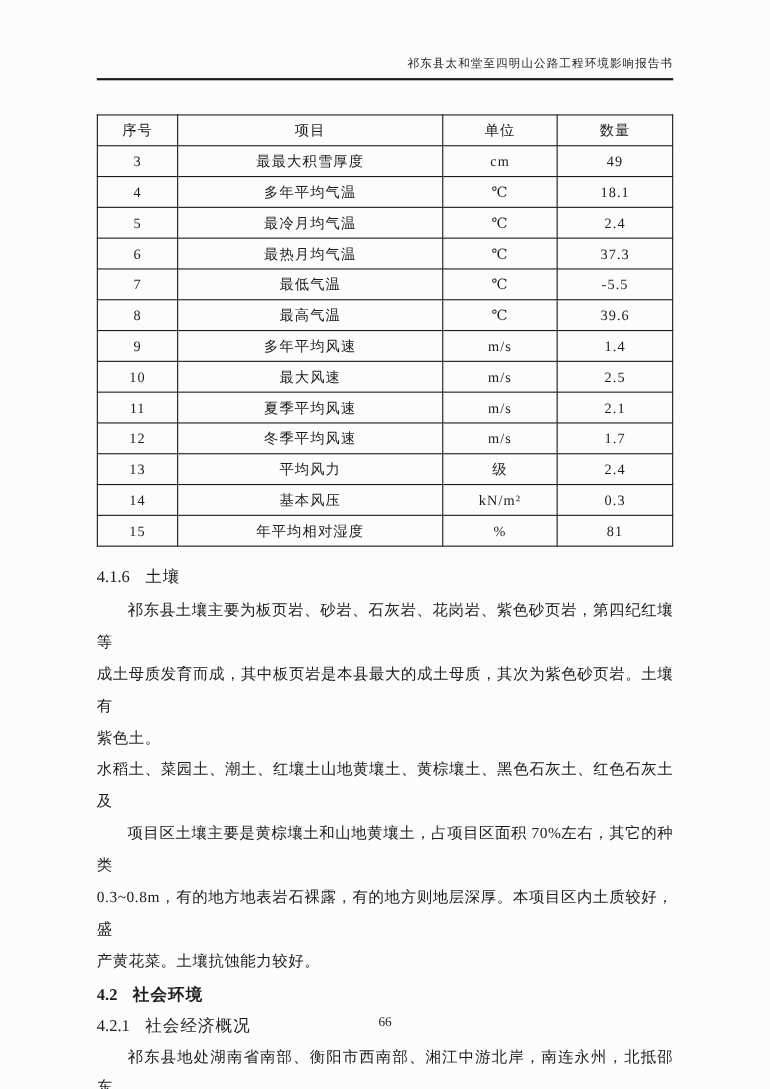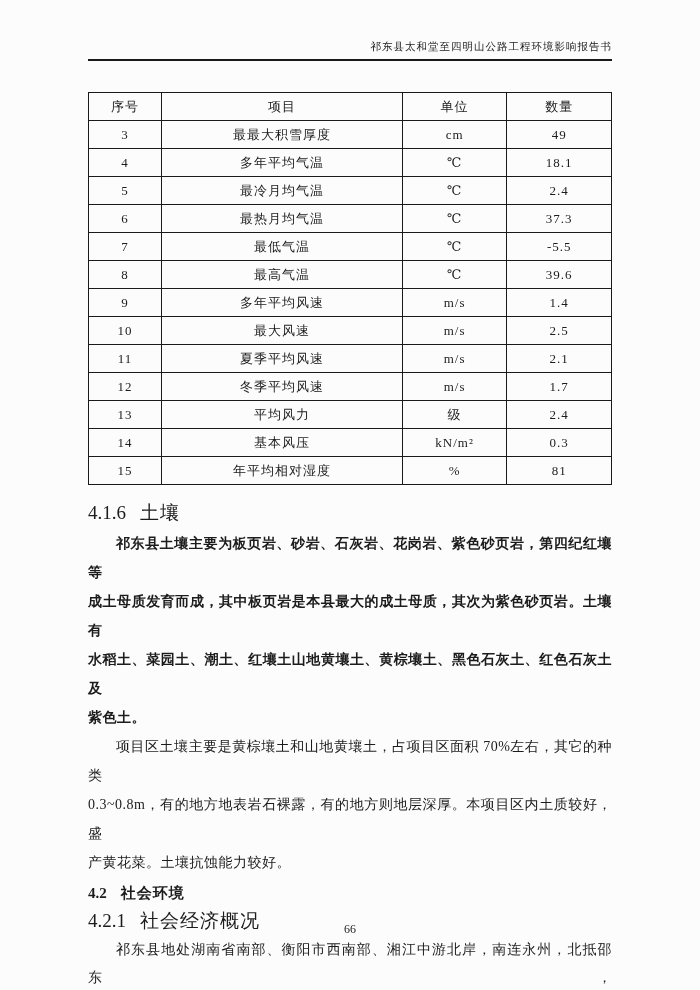--- a/index.html
+++ b/index.html
@@ -10,21 +10,21 @@
     font-family:"Liberation Serif","DejaVu Serif",serif;
     position:relative;
     overflow:hidden;
   }
   .content{
     width:524px;
     margin-left:88px;
   }
   
   .page-header{
-    margin-top:40px;
+    margin-top:52px;
     text-align:right;
     font-size:10.5px;
     letter-spacing:1px;
     line-height:14px;
     padding-bottom:5px;
     border-bottom:2px solid #1a1a1a;
   }
   
   table.climate{
     margin-top:31px;
@@ -38,38 +38,38 @@
     height:23px;
     text-align:center;
     vertical-align:middle;
     font-weight:normal;
     padding:2px 2px;
     letter-spacing:1px;
   }
   
   .h-num{display:inline-block;margin-right:14px;letter-spacing:0;}
   .heading{
-    font-size:19px;
+    font-size:15px;
     line-height:20px;
     margin:18px 0 0 0;
     letter-spacing:1px;
   }
   .heading.bold{font-weight:bold;font-size:15px;}
   
   .para{margin:0;}
   .pline{
     font-size:14px;
     line-height:29px;
     text-align:justify;
     text-align-last:justify;
     letter-spacing:0.5px;
   }
   .pline.lastline{text-align-last:left;}
   .pline.ind{text-indent:2em;}
-  .mt6{margin-top:6px;font-weight:bold;}
+  .mt6{margin-top:6px;}
   .mt5{margin-top:5px;}
   .lh28 .pline{line-height:28px;}
   
   .page-footer{
     position:absolute;
     top:922px;left:0;
     width:700px;
     text-align:center;
     font-size:12px;
   }
@@ -178,22 +178,22 @@
     </tbody>
   </table>
 
   <div class="heading">
     <span class="h-num">4.1.6</span><span>土壤</span>
   </div>
 
   <div class="para mt6">
     <div class="pline ind">祁东县土壤主要为板页岩、砂岩、石灰岩、花岗岩、紫色砂页岩，第四纪红壤等</div>
     <div class="pline">成土母质发育而成，其中板页岩是本县最大的成土母质，其次为紫色砂页岩。土壤有</div>
+    <div class="pline lastline">紫色土。</div>
     <div class="pline">水稻土、菜园土、潮土、红壤土山地黄壤土、黄棕壤土、黑色石灰土、红色石灰土及</div>
-    <div class="pline lastline">紫色土。</div>
   </div>
 
   <div class="para">
     <div class="pline ind">项目区土壤主要是黄棕壤土和山地黄壤土，占项目区面积 70%左右，其它的种类</div>
     <div class="pline">0.3~0.8m，有的地方地表岩石裸露，有的地方则地层深厚。本项目区内土质较好，盛</div>
     <div class="pline lastline">产黄花菜。土壤抗蚀能力较好。</div>
   </div>
 
   <div class="heading bold" style="margin-top:6px;">
     <span class="h-num">4.2</span><span>社会环境</span>

